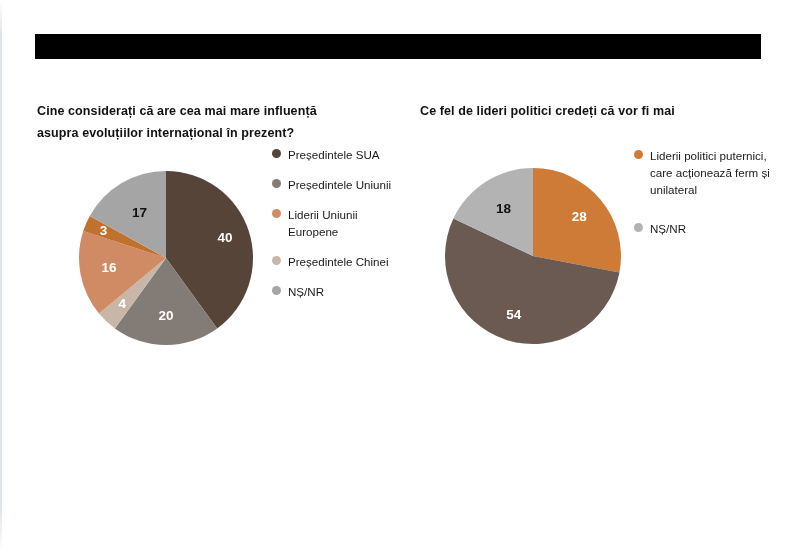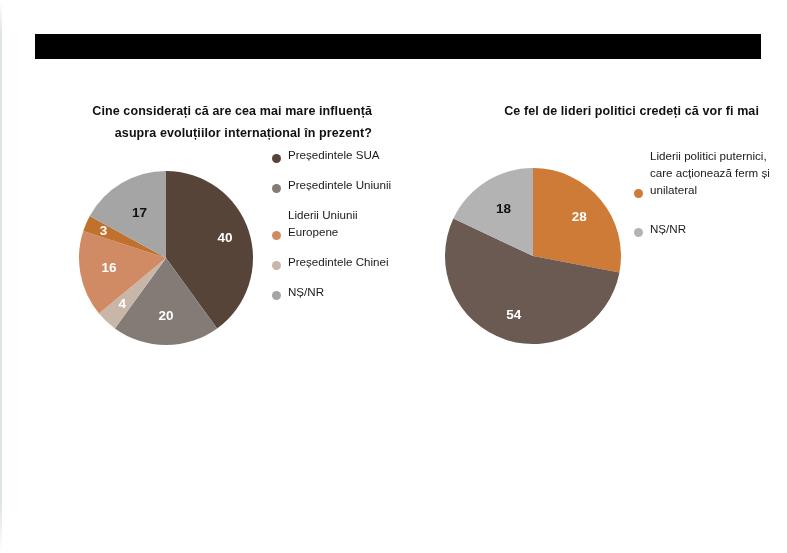--- a/index.html
+++ b/index.html
@@ -15,42 +15,42 @@
   .page-edge{
     position:absolute;left:0;top:0;width:2px;height:553px;
     background:linear-gradient(to bottom,#ffffff 0%,#dfe6ea 6%,#dfe6ea 92%,#ffffff 100%);
   }
   .black-bar{
     position:absolute;left:35px;top:34px;width:726px;height:25px;
     background:#000000;
   }
   .panel{position:absolute;top:100px;}
   .panel-left{left:0px;width:400px;}
-  .panel-right{left:393px;width:394px;}
+  .panel-right{left:383px;width:394px;}
 
   .chart-title{
-    text-align:right;
+    text-align:left;
     font-size:12.5px;
     font-weight:bold;
     line-height:22px;
     color:#111;
     letter-spacing:0.1px;
     margin:0;
-    padding:0 28px;
+    padding:0 37px;
   }
   .chart-title .ln{display:block;}
 
   .pie-wrap{position:absolute;}
   .pie-left{left:78px;top:168px;}
   .pie-right{left:443px;top:165px;text-align:right;}
 
   .legend{position:absolute;font-size:11.6px;line-height:17px;color:#1a1a1a;}
   .legend-left{left:272px;top:146px;width:128px;}
   .legend-right{left:634px;top:147px;width:150px;}
-  .legend-item{display:flex;align-items:flex-end;margin-bottom:13px;}
+  .legend-item{display:flex;align-items:flex-start;margin-bottom:13px;}
   .legend-right .legend-item{margin-bottom:22px;}
   .dot{
     width:9px;height:9px;border-radius:50%;
     flex:0 0 9px;margin-top:3px;margin-right:7px;
   }
   .legend-label{flex:1;}
   svg{display:block;}
   .slice-label{
     font-family:"Liberation Sans", sans-serif;
     font-size:13.5px;font-weight:bold;

